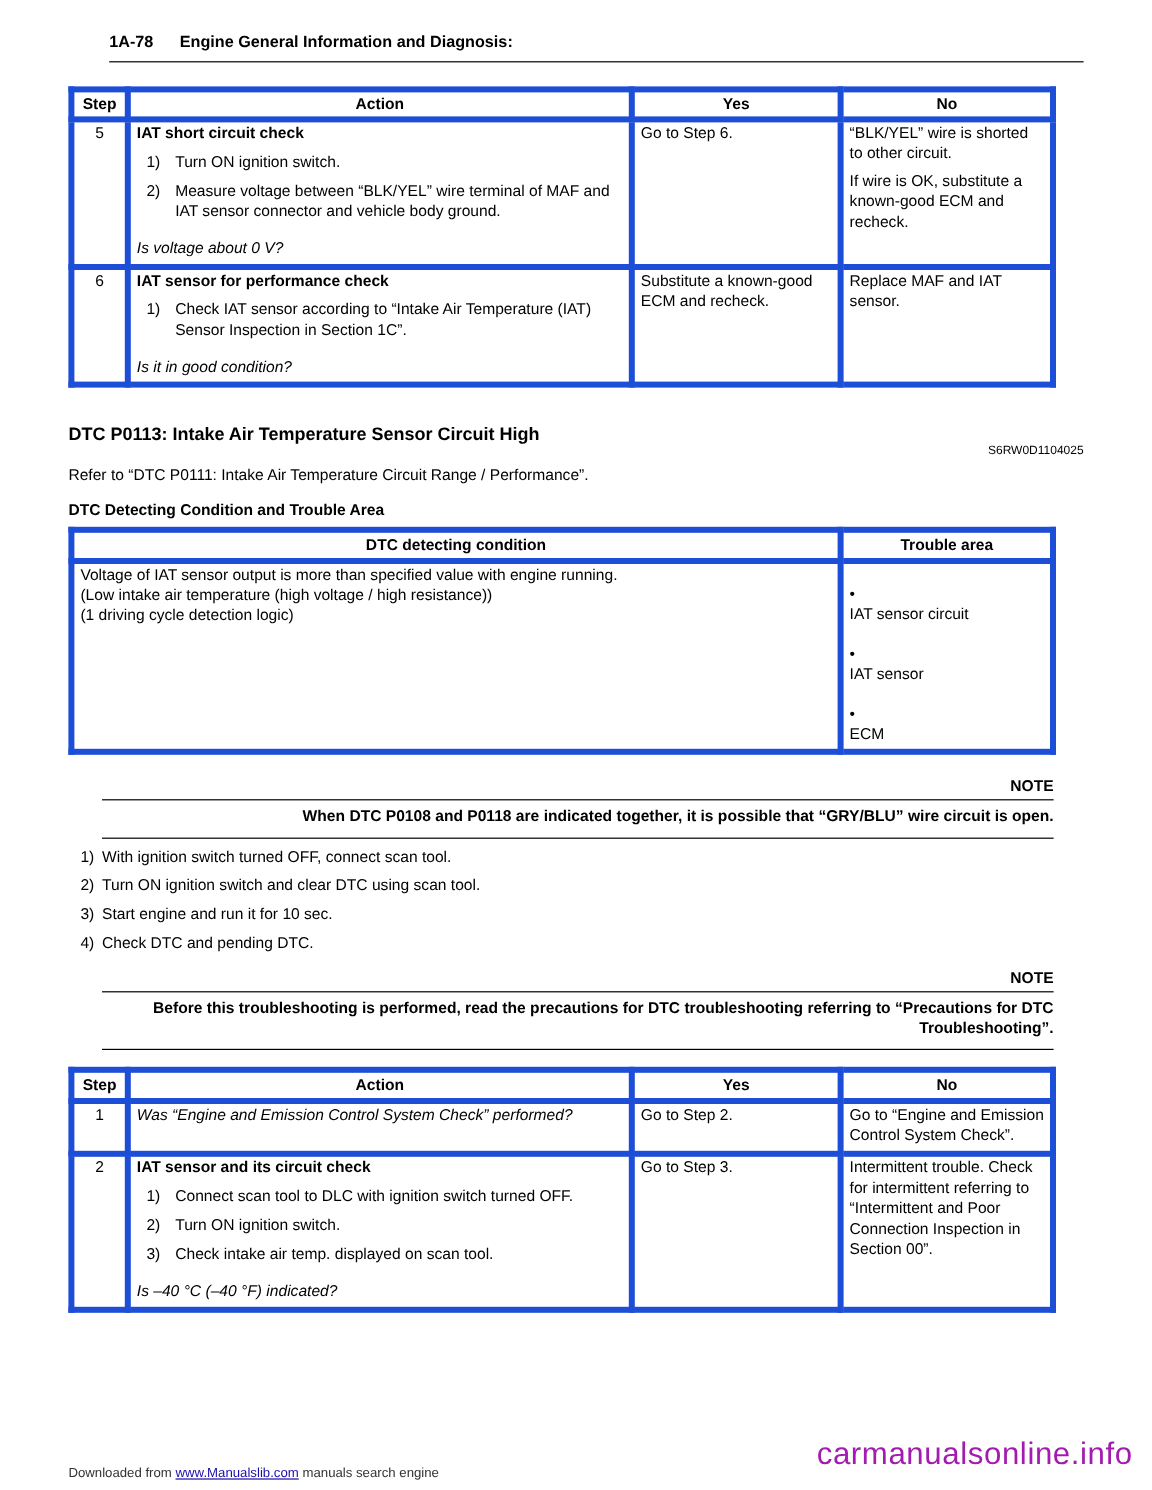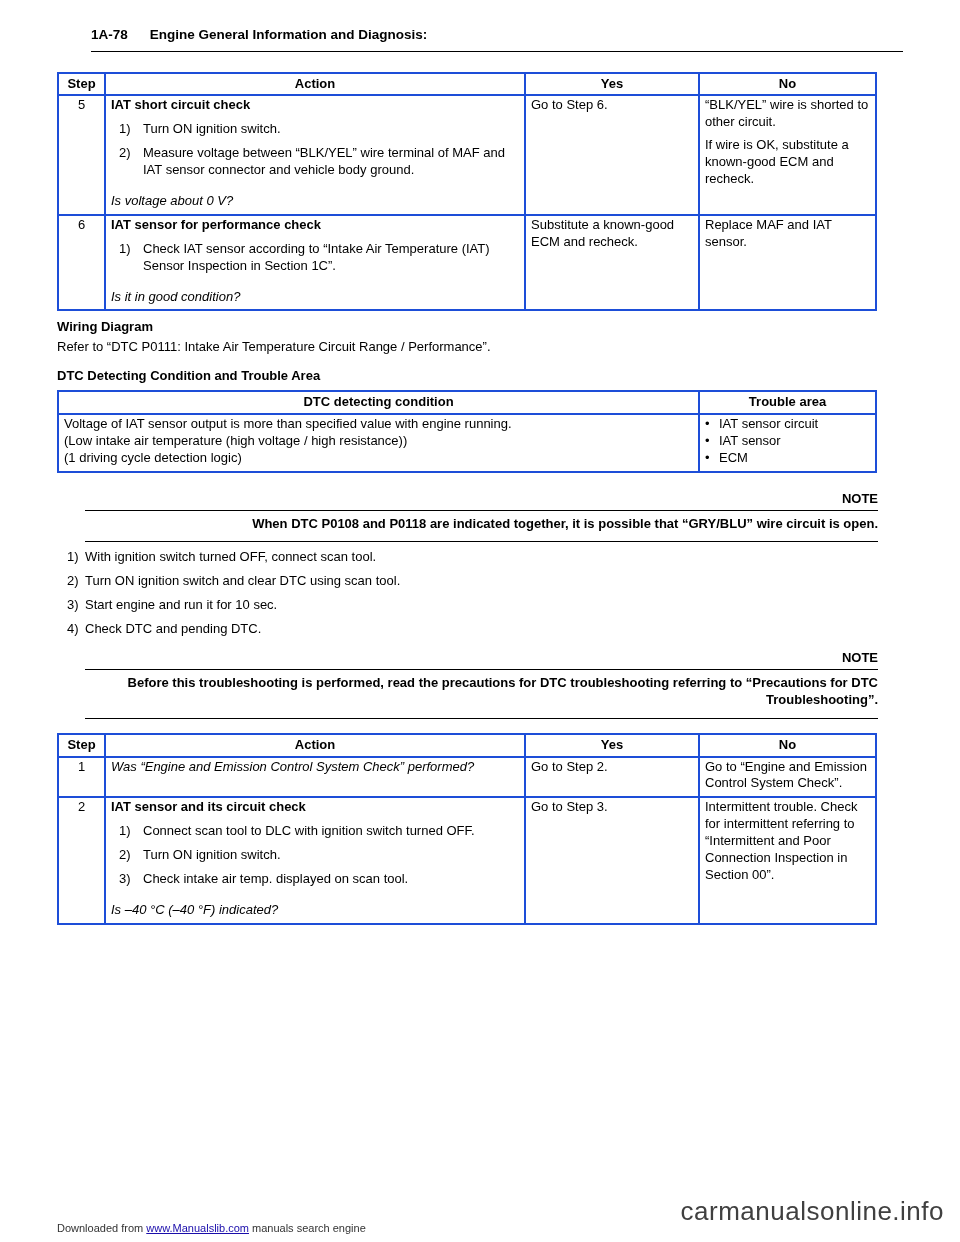--- a/index.html
+++ b/index.html
@@ -24,21 +24,21 @@
   }
   .page-header .hdr-num { display: inline-block; margin-right: 22px; }
 
   table.diag {
     border-collapse: collapse;
     table-layout: fixed;
     width: 818px;
     font-size: 13px;
   }
   table.diag th, table.diag td {
-    border: 2px solid #1d4ed8;
+    border: 5px solid #1d4ed8;
     vertical-align: top;
     padding: 1px 5px 4px 5px;
   }
   table.diag th { text-align: center; font-weight: bold; padding: 2px; }
   td.step-cell { text-align: center; padding-top: 2px; }
 
   .t1 { margin-top: 20px; }
   .action-title { font-weight: bold; }
   .num-item { display: flex; margin: 7px 0 0 8px; }
   .num-item .num { flex: 0 0 24px; }
@@ -49,21 +49,21 @@
 
   .section-head { position: relative; margin-top: 30px; height: 32px; }
   .section-title { font-size: 15px; font-weight: bold; margin: 0; }
   .section-code { position: absolute; right: 0; top: 16px; font-size: 10px; }
 
   .sub-heading { font-weight: bold; margin-top: 12px; }
   .body-text { margin-top: 3px; }
   .mt-lg { }
   .detect-table { margin-top: 5px; }
 
-  .bullet-item { display: flex; margin-top: 0; }
+  .bullet-item { display: flex; margin-top: 16px; flex-direction: column; }
   .bullet-item .b { flex: 0 0 14px; }
   .bullet-item .b::before { content: "•"; }
   .cond-line { margin: 0; }
 
   .note { margin: 18px 25px 0 28px; font-weight: bold; text-align: right; }
   .note-label { border-bottom: 1px solid #000; padding-bottom: 2px; }
   .note-body { border-bottom: 1px solid #000; padding: 5px 0 9px 0; }
 
   .proc { margin-top: 2px; }
   .proc-item { display: flex; margin: 7px 0 0 10px; }
@@ -72,21 +72,21 @@
   .gap-xl { margin-top: 28px; }
   .t3 { margin-top: 14px; }
 
   .footer-line {
     position: absolute; left: 57px; bottom: 7px;
     font-size: 11px; color: #333;
   }
   .footer-link { color: #1a0dab; text-decoration: underline; cursor: pointer; }
   .watermark {
     position: absolute; right: 16px; bottom: 13px;
-    font-size: 26px; color: #404040; letter-spacing: 0.5px;
+    font-size: 26px; color: #a21caf; letter-spacing: 0.5px;
     font-family: "Liberation Sans", "DejaVu Sans", sans-serif;
   }
 </style>
 </head>
 <body>
 
 <div class="page">
 
   <div class="page-header">
     <span class="hdr-num">1A-78</span><span>Engine General Information and Diagnosis:</span>
@@ -139,22 +139,25 @@
           <div class="question">Is it in good condition?</div>
         </td>
         <td>Substitute a known-good ECM and recheck.</td>
         <td>
           <p class="para">Replace MAF and IAT sensor.</p>
         </td>
       </tr>
     </tbody>
   </table>
 
-
-  <div class="sub-heading" style="margin-top:8px;">Wiring Diagram</div>
+  <div class="section-head">
+    <h2 class="section-title">DTC P0113: Intake Air Temperature Sensor Circuit High</h2>
+    <span class="section-code">S6RW0D1104025</span>
+  </div>
+
   <div class="body-text">Refer to “DTC P0111: Intake Air Temperature Circuit Range / Performance”.</div>
 
   <div class="sub-heading mt-lg">DTC Detecting Condition and Trouble Area</div>
   <table class="diag detect-table">
     <colgroup>
         <col style="width:641px">
         <col style="width:177px">
       </colgroup>
     <thead>
       <tr>

